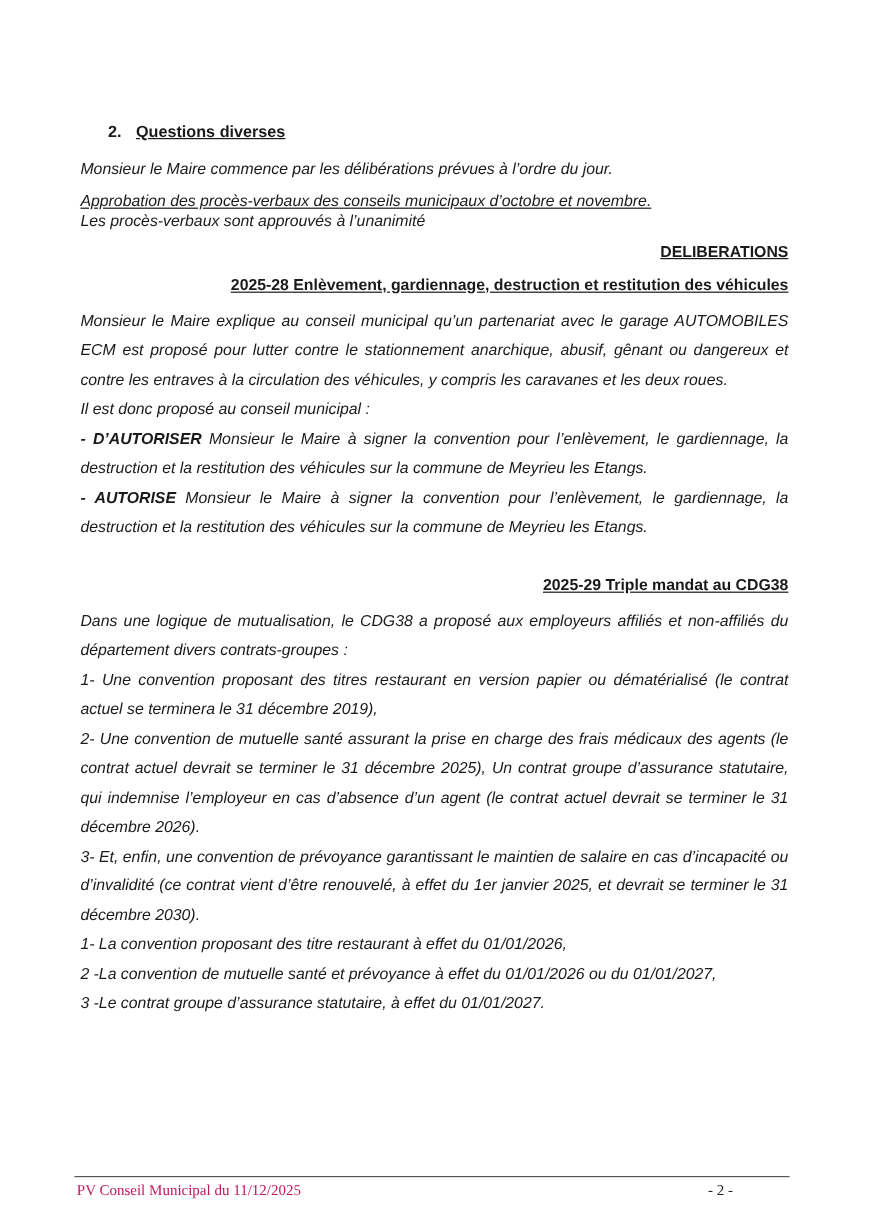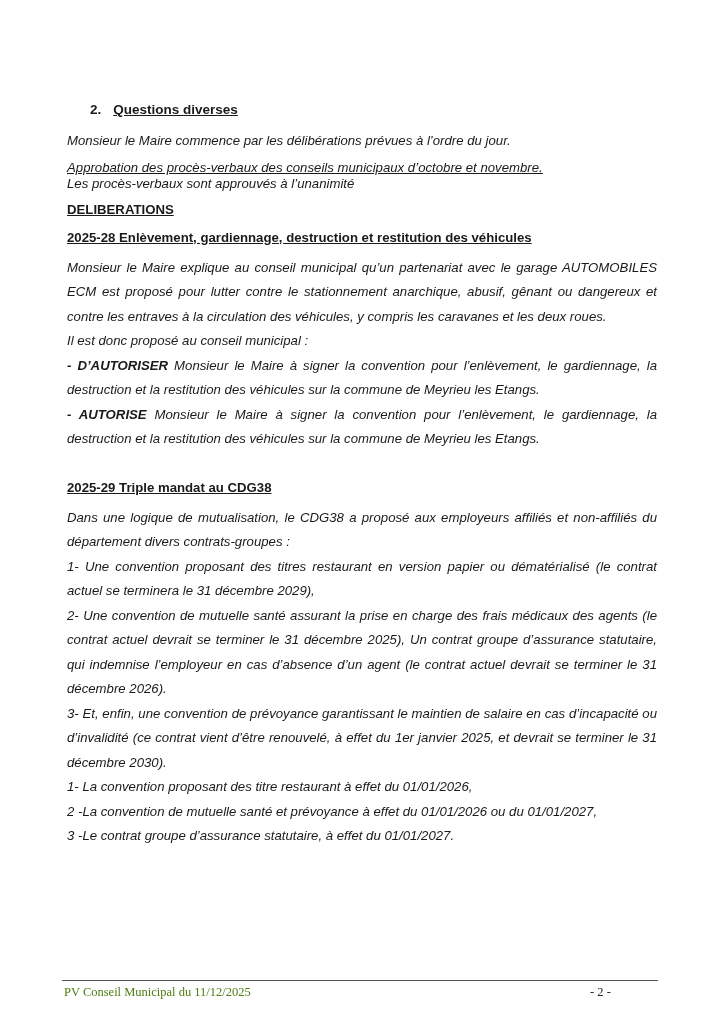--- a/index.html
+++ b/index.html
@@ -8,26 +8,26 @@
       font-family: "Liberation Sans", sans-serif; color: #1a1a1a; overflow: hidden;
     }
     .page { position: absolute; left: 0; top: 0; width: 724px; height: 1024px; }
     .content { position: absolute; left: 67px; top: 99px; width: 590px; font-size: 13.2px; }
     .p { margin: 0; line-height: 24.5px; text-align: justify; font-style: italic; }
     .h-num { font-weight: bold; font-size: 13.5px; margin: 0 0 8px 23px; line-height: 22px; }
     .h-num .u { text-decoration: underline; margin-left: 12px; }
     .ul { text-decoration: underline; }
     .bold { font-weight: bold; }
     .tight { line-height: 16px; }
-    .sec-title { font-weight: bold; text-decoration: underline; line-height: 24px; margin: 0; }
+    .sec-title { font-weight: bold; text-decoration: underline; line-height: 24px; margin: 0; text-align: right; }
     .gap6 { height: 6px; }
     .gap4 { height: 4px; }
     .gap24 { height: 24px; }
     .footer-line { position: absolute; left: 62px; top: 980px; width: 596px; height: 0; border-top: 1px solid #555; }
-    .footer { position: absolute; left: 64px; top: 985px; width: 532px; font-family: "Liberation Serif", serif; font-size: 12.5px; color: #4d7c0f; }
+    .footer { position: absolute; left: 64px; top: 985px; width: 532px; font-family: "Liberation Serif", serif; font-size: 12.5px; color: #be185d; }
     .footer-page { position: absolute; left: 590px; top: 985px; font-family: "Liberation Serif", serif; font-size: 12.5px; color: #222; }
   </style>
 </head>
 <body>
 
 <div class="page">
   <div class="content">
 
     <div class="h-num">
       <span>2.</span><span class="u">Questions diverses</span>
@@ -50,21 +50,21 @@
     <p class="p">Il est donc proposé au conseil municipal :</p>
     <p class="p"><span class="bold">- D’AUTORISER</span><span> Monsieur le Maire à signer la convention pour l’enlèvement, le gardiennage, la destruction et la restitution des véhicules sur la commune de Meyrieu les Etangs.</span></p>
     <p class="p"><span class="bold">- AUTORISE</span><span> Monsieur le Maire à signer la convention pour l’enlèvement, le gardiennage, la destruction et la restitution des véhicules sur la commune de Meyrieu les Etangs.</span></p>
 
     <div class="gap24"></div>
 
     <p class="sec-title">2025-29 Triple mandat au CDG38</p>
     <div class="gap6"></div>
 
     <p class="p">Dans une logique de mutualisation, le CDG38 a proposé aux employeurs affiliés et non-affiliés du département divers contrats-groupes :</p>
-    <p class="p">1- Une convention proposant des titres restaurant en version papier ou dématérialisé (le contrat actuel se terminera le 31 décembre 2029),</p>
+    <p class="p">1- Une convention proposant des titres restaurant en version papier ou dématérialisé (le contrat actuel se terminera le 31 décembre 2019),</p>
     <p class="p">2- Une convention de mutuelle santé assurant la prise en charge des frais médicaux des agents (le contrat actuel devrait se terminer le 31 décembre 2025), Un contrat groupe d’assurance statutaire, qui indemnise l’employeur en cas d’absence d’un agent (le contrat actuel devrait se terminer le 31 décembre 2026).</p>
     <p class="p">3- Et, enfin, une convention de prévoyance garantissant le maintien de salaire en cas d’incapacité ou d’invalidité (ce contrat vient d’être renouvelé, à effet du 1er janvier 2025, et devrait se terminer le 31 décembre 2030).</p>
     <p class="p">1- La convention proposant des titre restaurant à effet du 01/01/2026,</p>
     <p class="p">2 -La convention de mutuelle santé et prévoyance à effet du 01/01/2026 ou du 01/01/2027,</p>
     <p class="p">3 -Le contrat groupe d’assurance statutaire, à effet du 01/01/2027.</p>
   </div>
 
   <div class="footer-line"></div>
   <div class="footer">PV Conseil Municipal du 11/12/2025</div>
   <div class="footer-page">- 2 -</div>

